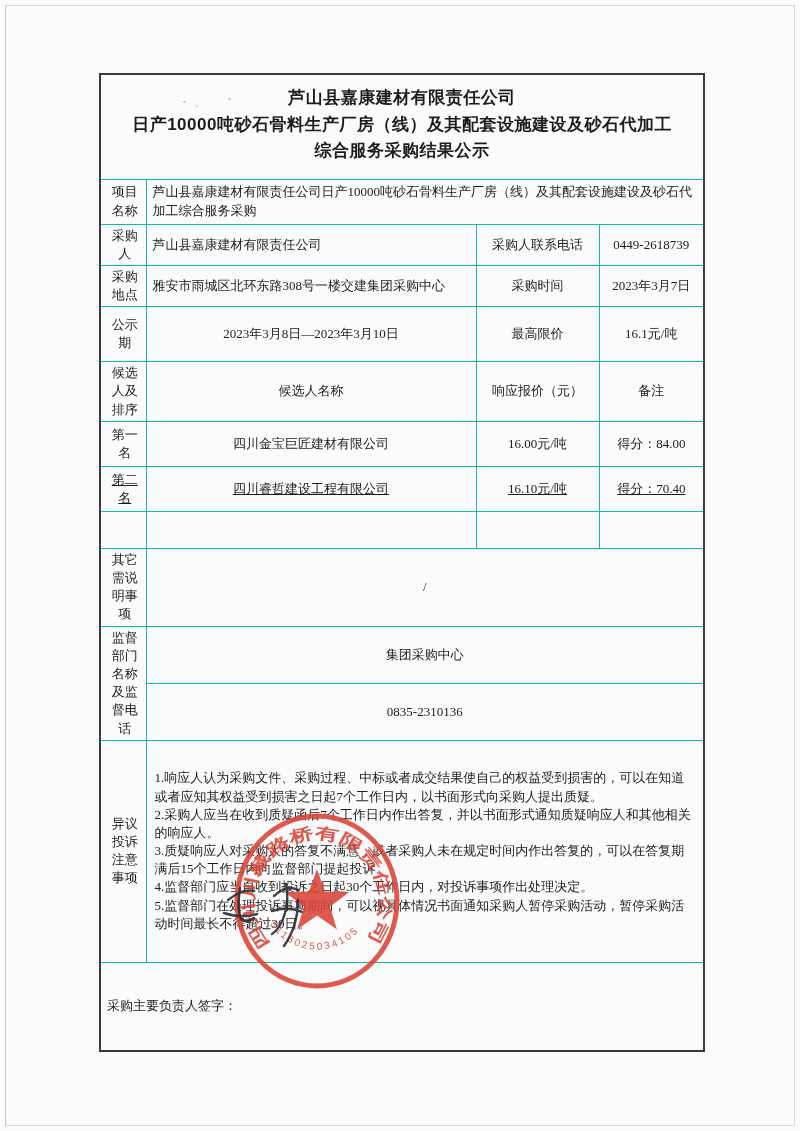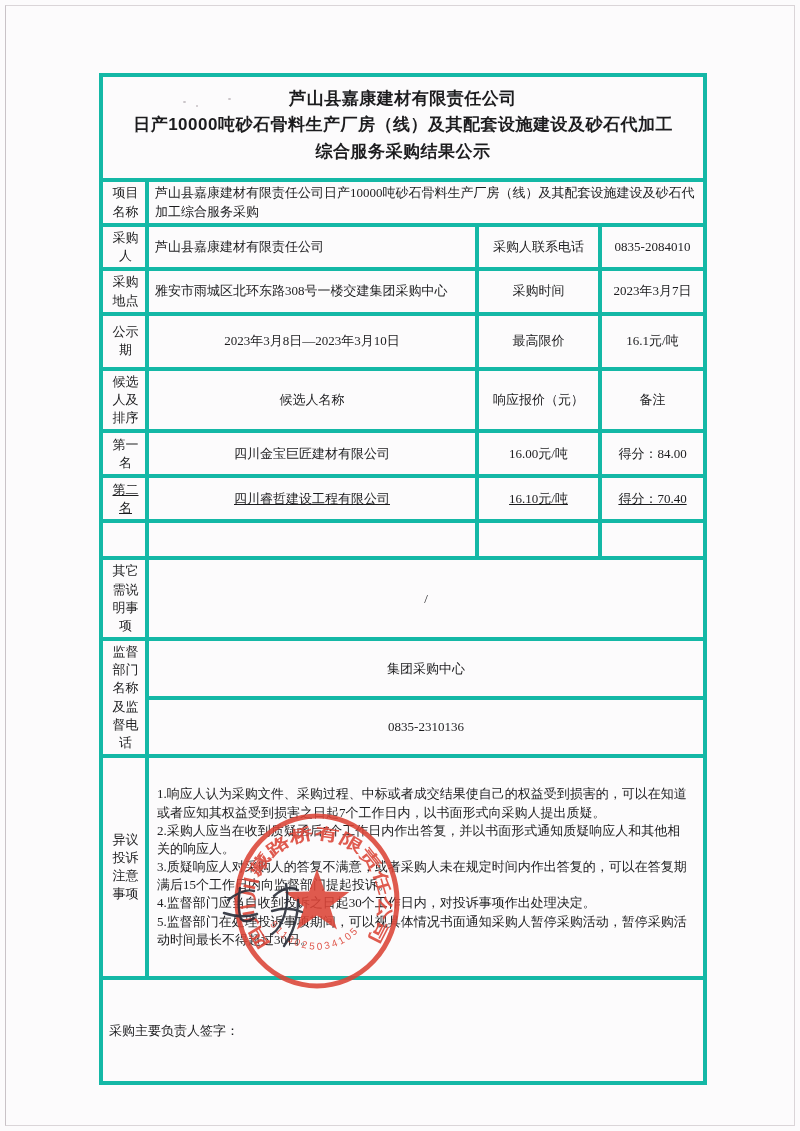--- a/index.html
+++ b/index.html
@@ -21,21 +21,21 @@
     pointer-events:none;
   }
   .doc-table-wrap {
     position:absolute; left:99px; top:73px; width:605px;
   }
   table.doc {
     width:100%; border-collapse:collapse; table-layout:fixed;
     border:2px solid #3a3a3c;
   }
   table.doc td {
-    border:4px solid #14b8a6;
+    border:1px solid #14b8a6;
     font-size:13px;
     line-height:1.4;
     vertical-align:middle;
     overflow:hidden;
     word-break:break-all;
   }
   .title-cell { border:1px solid #3c3c3e; text-align:center; vertical-align:middle; }
   .title-inner {
     font-family:"Liberation Sans","DejaVu Sans",sans-serif;
     font-weight:bold; font-size:17px; line-height:1.55; letter-spacing:0.5px;
@@ -89,21 +89,21 @@
 
       <tr style="height:45px;">
         <td class="lbl">项目名称</td>
         <td class="l" colspan="3">芦山县嘉康建材有限责任公司日产10000吨砂石骨料生产厂房（线）及其配套设施建设及砂石代加工综合服务采购</td>
       </tr>
 
       <tr style="height:37px;font-family:Liberation Serif, serif;">
         <td class="lbl">采购人</td>
         <td class="l">芦山县嘉康建材有限责任公司</td>
         <td class="c">采购人联系电话</td>
-        <td class="c">0835-2084010</td>
+        <td class="c">0449-2618739</td>
       </tr>
 
       <tr style="height:38px;">
         <td class="lbl">采购地点</td>
         <td class="l">雅安市雨城区北环东路308号一楼交建集团采购中心</td>
         <td class="c">采购时间</td>
         <td class="c">2023年3月7日</td>
       </tr>
 
       <tr style="height:55px;">
@@ -158,21 +158,21 @@
         <td class="lbl">异议投诉注意事项</td>
         <td class="notice" colspan="3">
           <p class="notice-item">1.响应人认为采购文件、采购过程、中标或者成交结果使自己的权益受到损害的，可以在知道或者应知其权益受到损害之日起7个工作日内，以书面形式向采购人提出质疑。</p>
           <p class="notice-item">2.采购人应当在收到质疑函后7个工作日内作出答复，并以书面形式通知质疑响应人和其他相关的响应人。</p>
           <p class="notice-item">3.质疑响应人对采购人的答复不满意，或者采购人未在规定时间内作出答复的，可以在答复期满后15个工作日内向监督部门提起投诉。</p>
           <p class="notice-item">4.监督部门应当自收到投诉之日起30个工作日内，对投诉事项作出处理决定。</p>
           <p class="notice-item">5.监督部门在处理投诉事项期间，可以视具体情况书面通知采购人暂停采购活动，暂停采购活动时间最长不得超过30日。</p>
         </td>
       </tr>
 
-      <tr style="height:105px;padding-left:24px;">
+      <tr style="height:89px;padding-left:24px;">
         <td class="sig" colspan="4">采购主要负责人签字：</td>
       </tr>
     </tbody>
       </table>
   </div>
 
   <svg class="stamp" viewBox="0 0 172 182">
     <g opacity="0.88">
       <ellipse cx="86" cy="90" rx="80" ry="85" fill="none" stroke="#dc4437" stroke-width="5"></ellipse>
       <polygon fill="#dc4437" points="86,58 94,80.5 118.3,81 98.9,95.7 106,118.5 86,104.6 66,118.5 73.1,95.7 53.7,81 78,80.5"></polygon>

